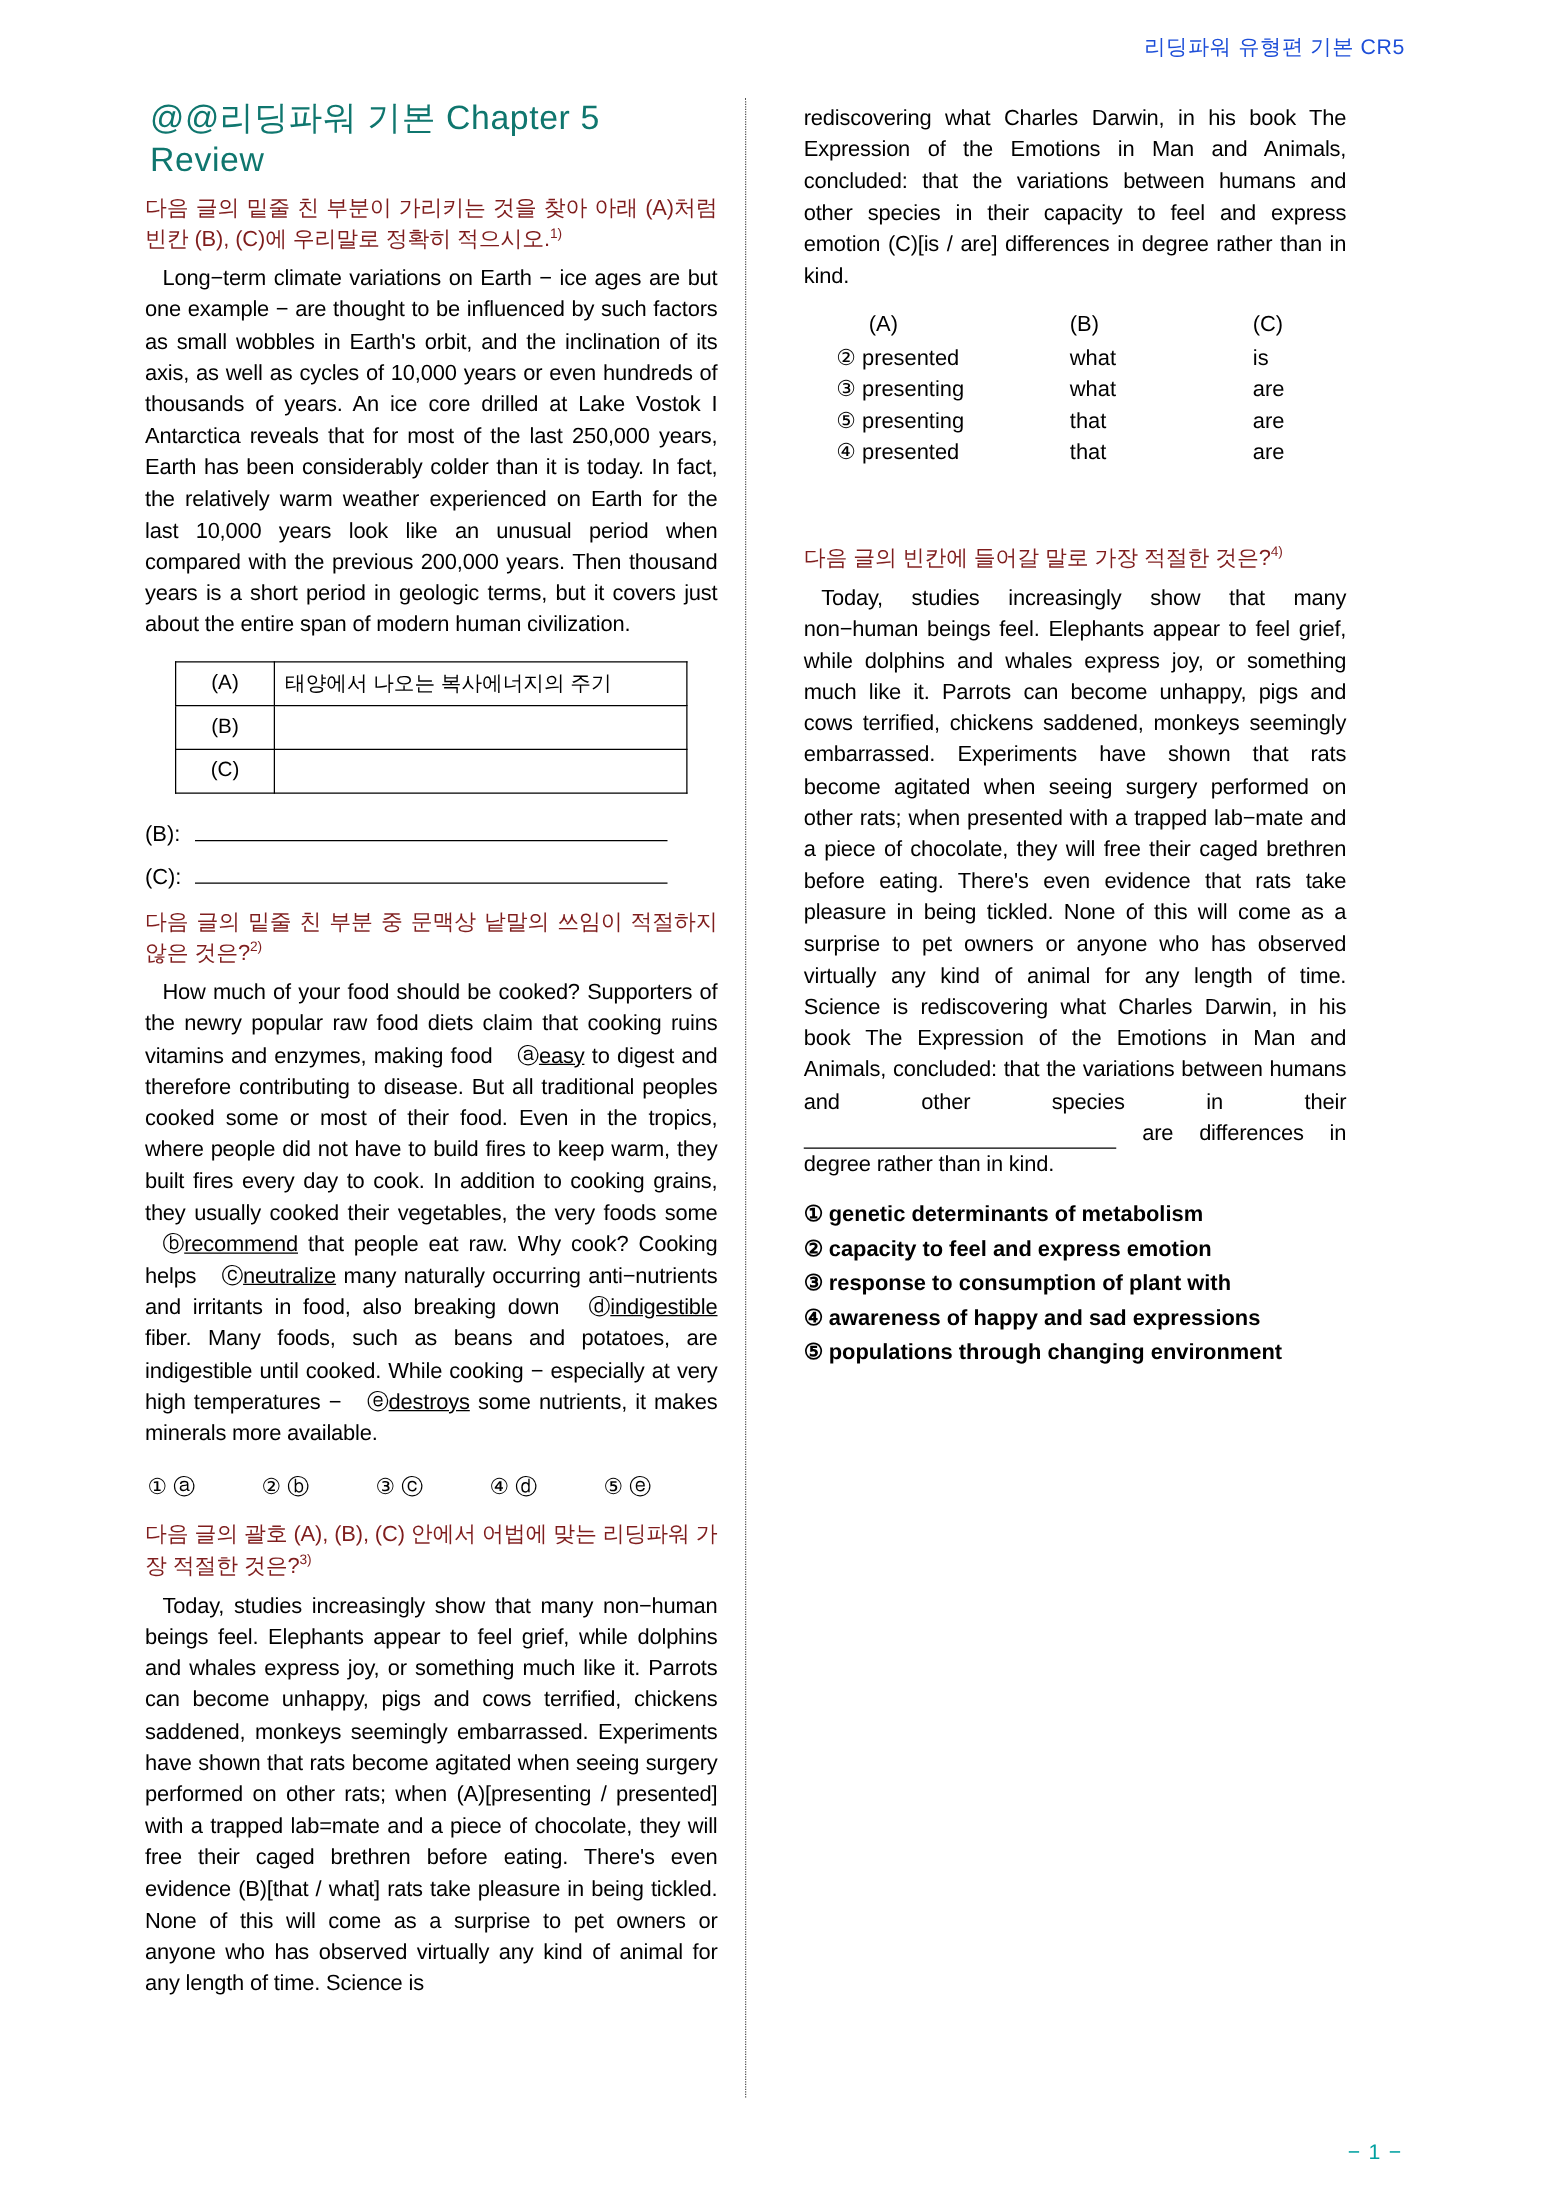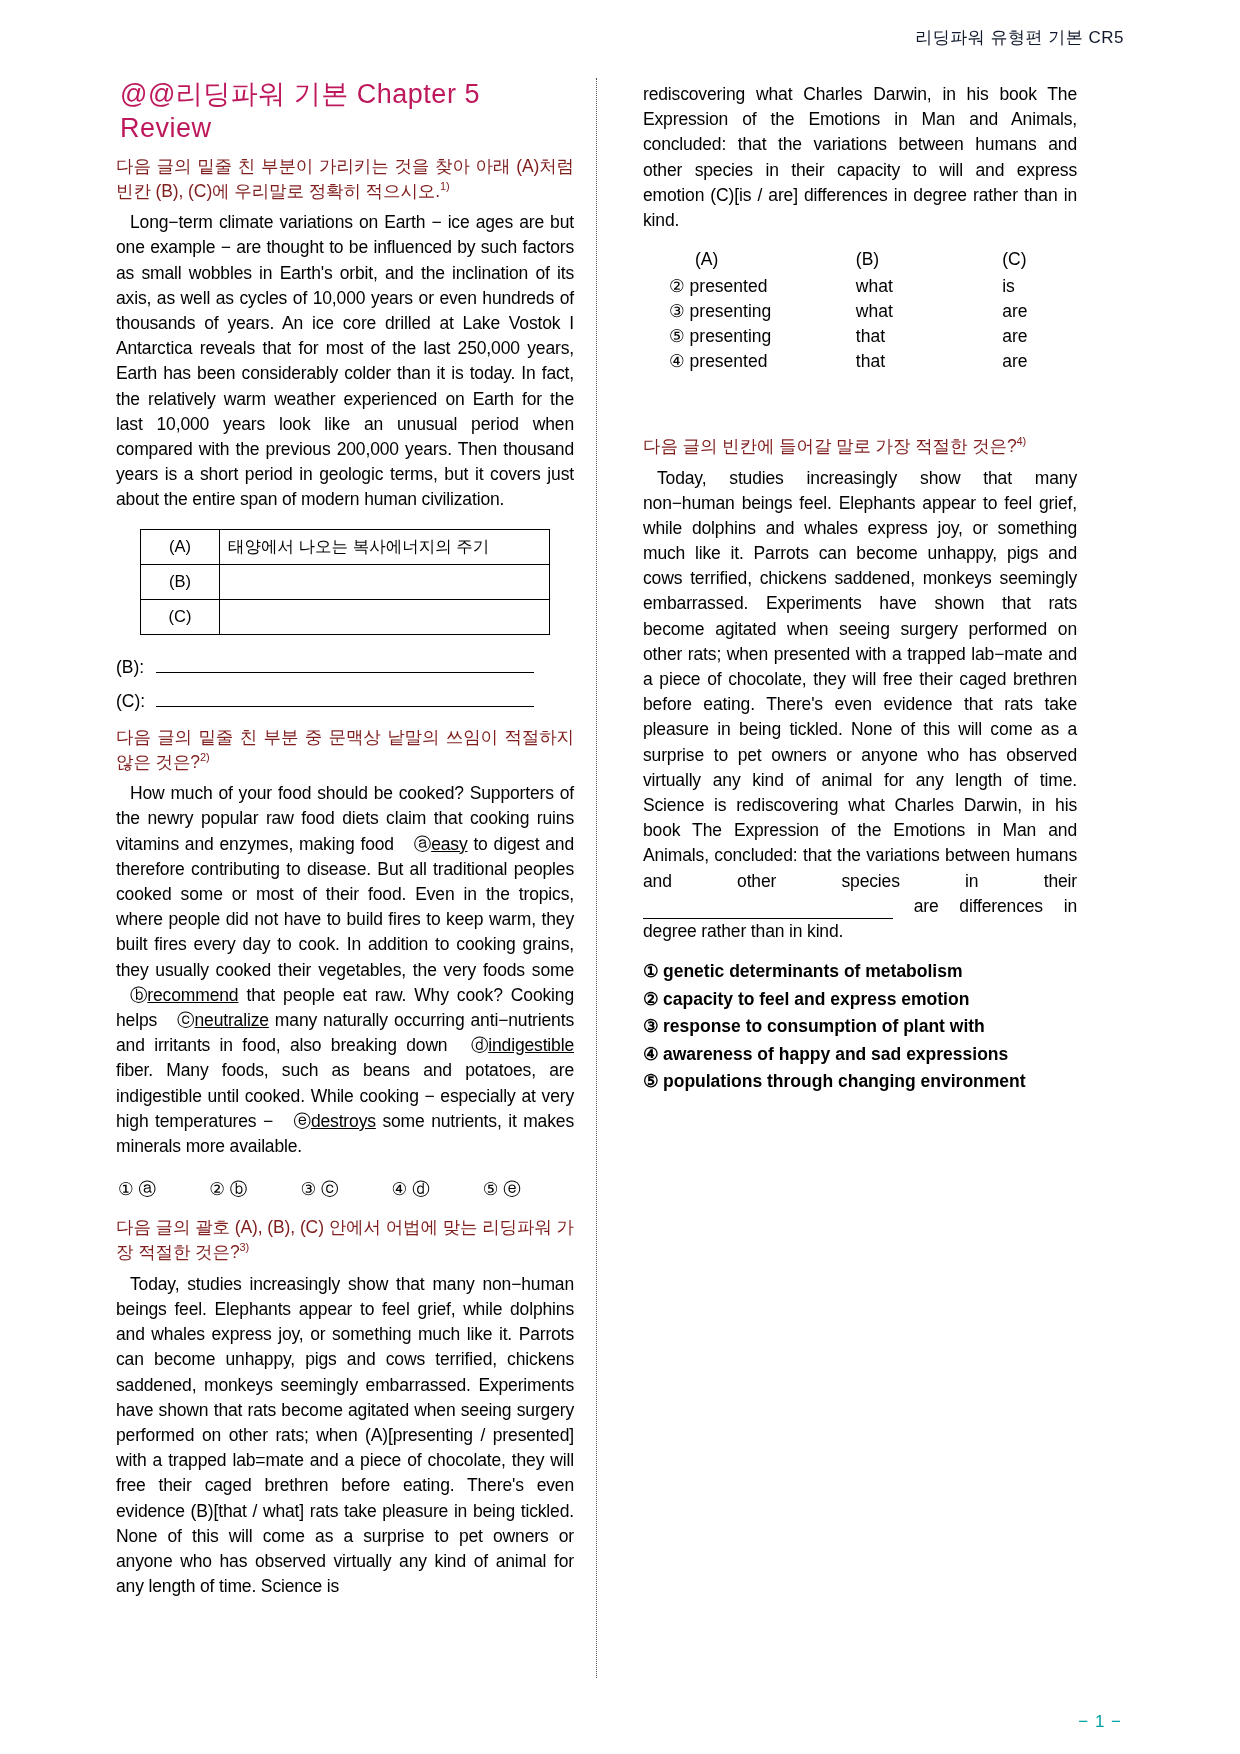--- a/index.html
+++ b/index.html
@@ -20,21 +20,21 @@
     width: 1240px;
     height: 1754px;
     box-sizing: border-box;
     padding: 0;
   }
   .header {
     position: absolute;
     top: 26px;
     right: 116px;
     font-size: 17px;
-    color: #0f172a;
+    color: #1d4ed8;
     letter-spacing: 0.5px;
     white-space: nowrap;
   }
   .footer {
     position: absolute;
     bottom: 22px;
     right: 118px;
     font-size: 17px;
     color: #00a0a0;
     letter-spacing: 1px;
@@ -54,21 +54,21 @@
   }
   .col-left { padding-right: 22px; }
   .col-right { padding-left: 46px; }
   .divider {
     width: 0;
     border-left: 1px dotted #555;
     margin: 0 0 0 0;
     align-self: stretch;
   }
   .doc-title {
-    color: #be185d;
+    color: #0f766e;
     font-size: 27px;
     line-height: 1.25;
     margin: 0 0 2px 0;
     padding-left: 4px;
     letter-spacing: 0.5px;
     font-weight: normal;
   }
   .q-directive {
     color: #7f1d1d;
     font-size: 17.5px;
@@ -225,21 +225,21 @@
       <div class="q-directive"><span>다음 글의 괄호 (A), (B), (C) 안에서 어법에 맞는 리딩파워 가장 적절한 것은?</span><sup>3)</sup></div>
 
       <div class="passage">Today, studies increasingly show that many non−human beings feel. Elephants appear to feel grief, while dolphins and whales express joy, or something much like it. Parrots can become unhappy, pigs and cows terrified, chickens saddened, monkeys seemingly embarrassed. Experiments have shown that rats become agitated when seeing surgery performed on other rats; when (A)[presenting / presented] with a trapped lab=mate and a piece of chocolate, they will free their caged brethren before eating. There's even evidence (B)[that / what] rats take pleasure in being tickled. None of this will come as a surprise to pet owners or anyone who has observed virtually any kind of animal for any length of time. Science is</div>
 
     </div>
 
     <div class="divider"></div>
 
     <div class="col col-right">
 
-      <div class="passage no-indent">rediscovering what Charles Darwin, in his book The Expression of the Emotions in Man and Animals, concluded: that the variations between humans and other species in their capacity to will and express emotion (C)[is / are] differences in degree rather than in kind.</div>
+      <div class="passage no-indent">rediscovering what Charles Darwin, in his book The Expression of the Emotions in Man and Animals, concluded: that the variations between humans and other species in their capacity to feel and express emotion (C)[is / are] differences in degree rather than in kind.</div>
 
       <table class="opt-table">
         <tbody>
             <tr>
           <td class="c1 hdr h1">(A)</td>
           <td class="c2 hdr">(B)</td>
           <td class="c3 hdr">(C)</td>
         </tr>
         <tr>
           <td class="c1"><span>②</span> <span>presented</span></td>

